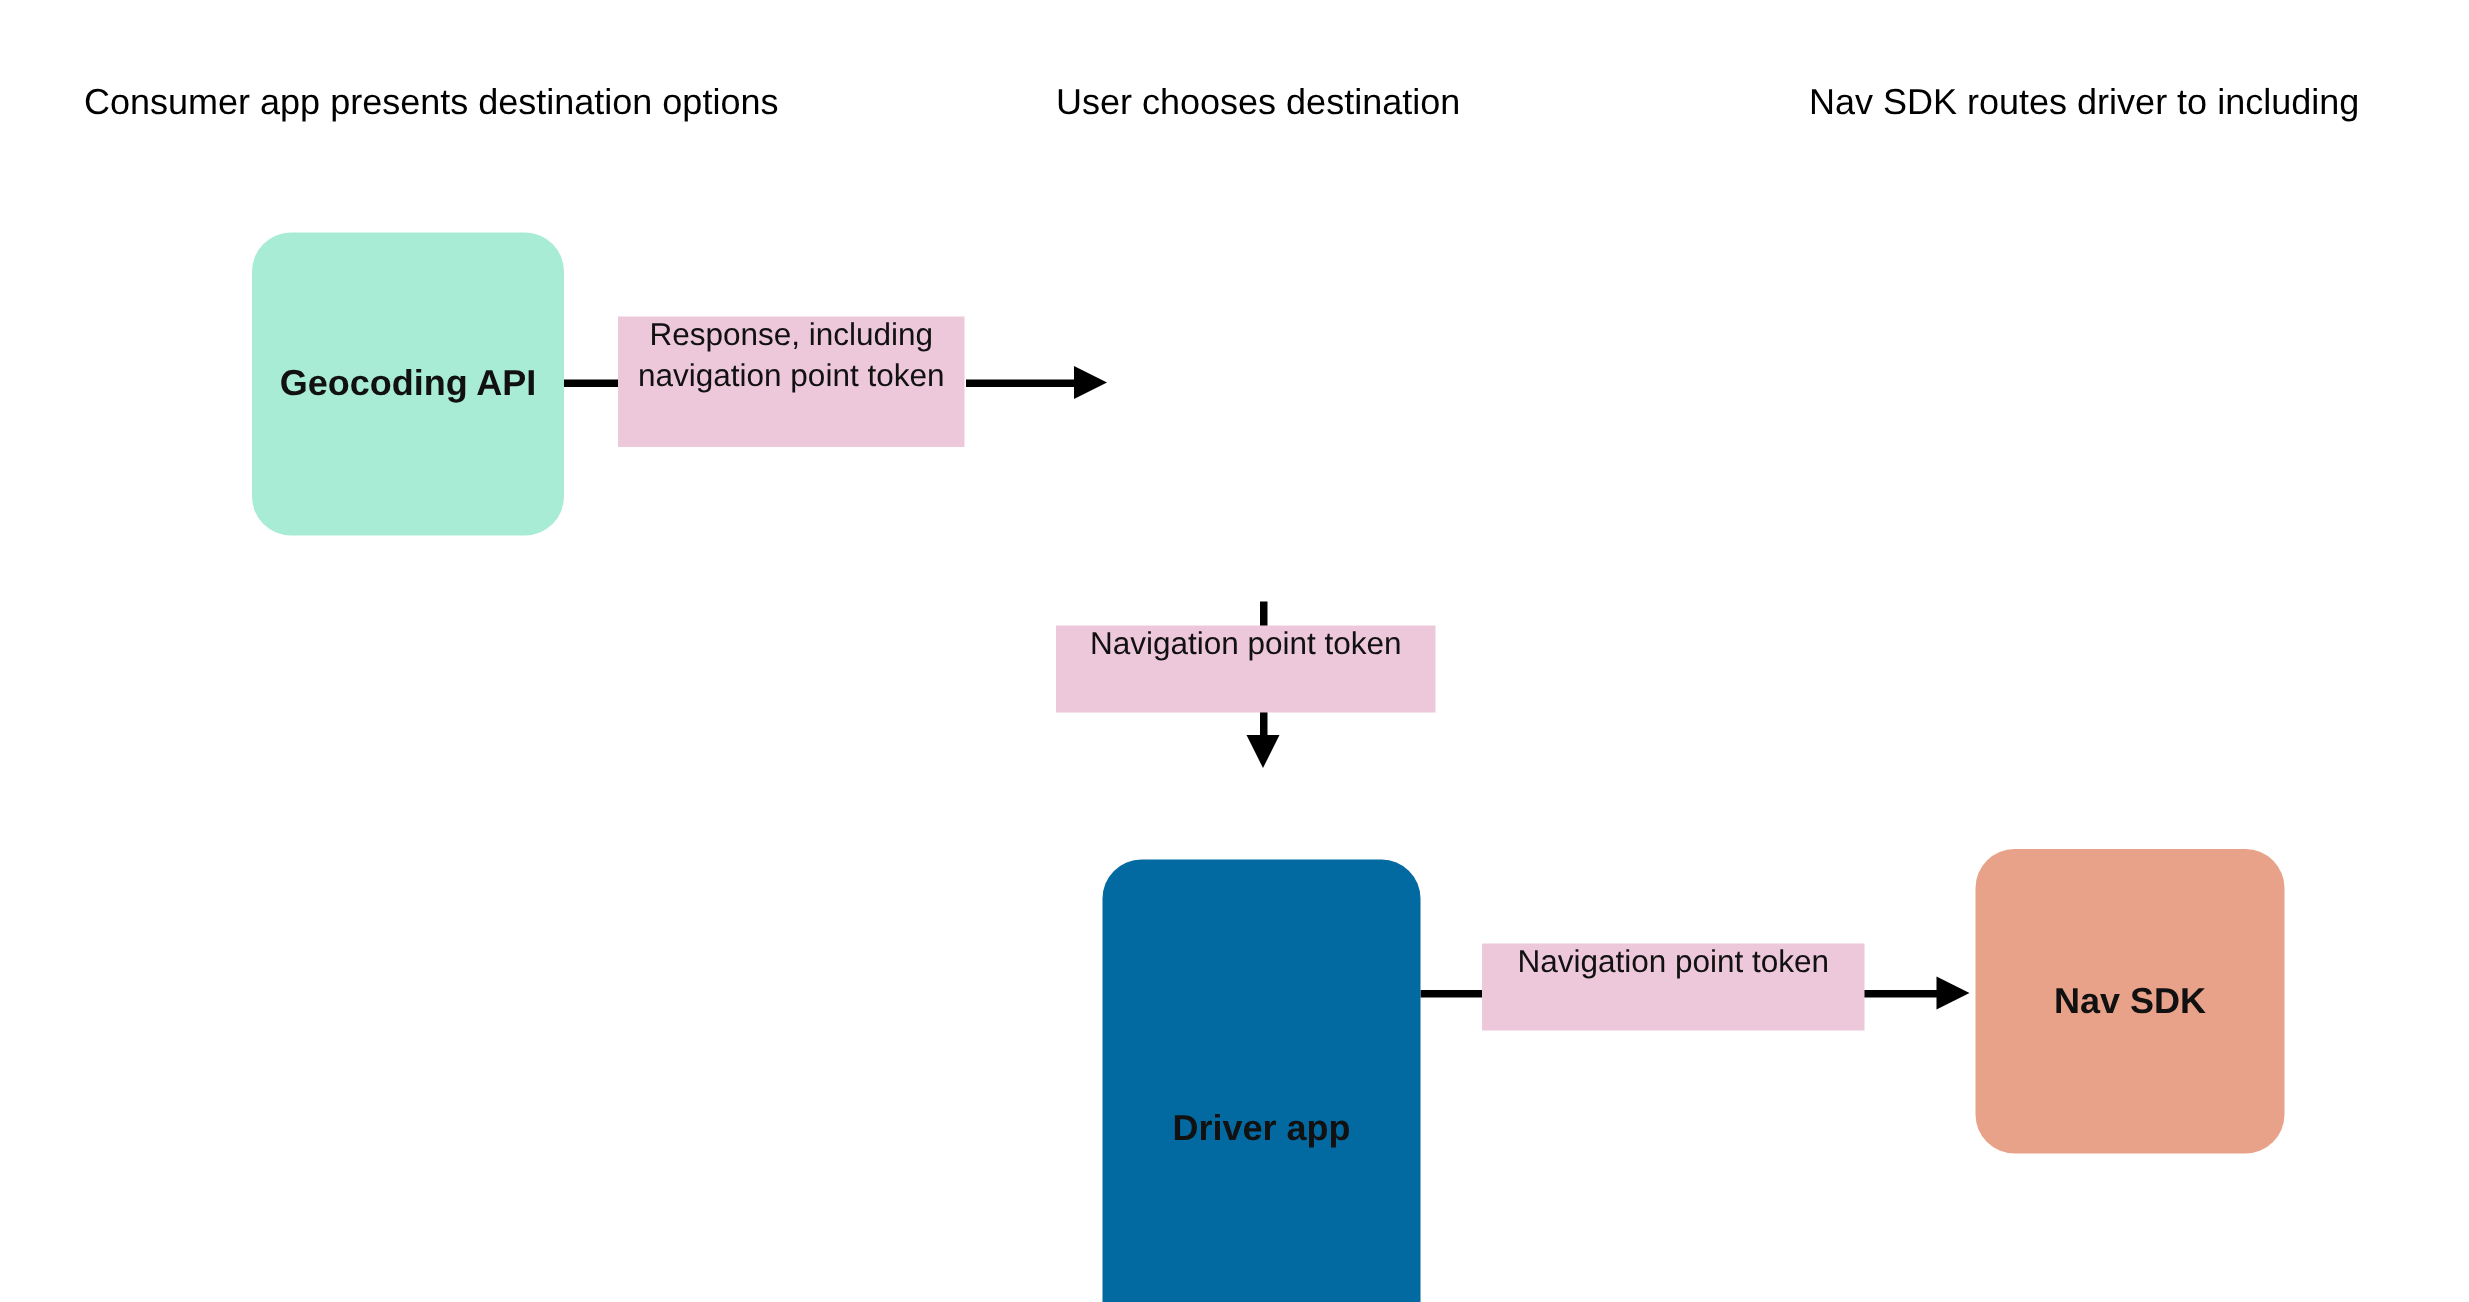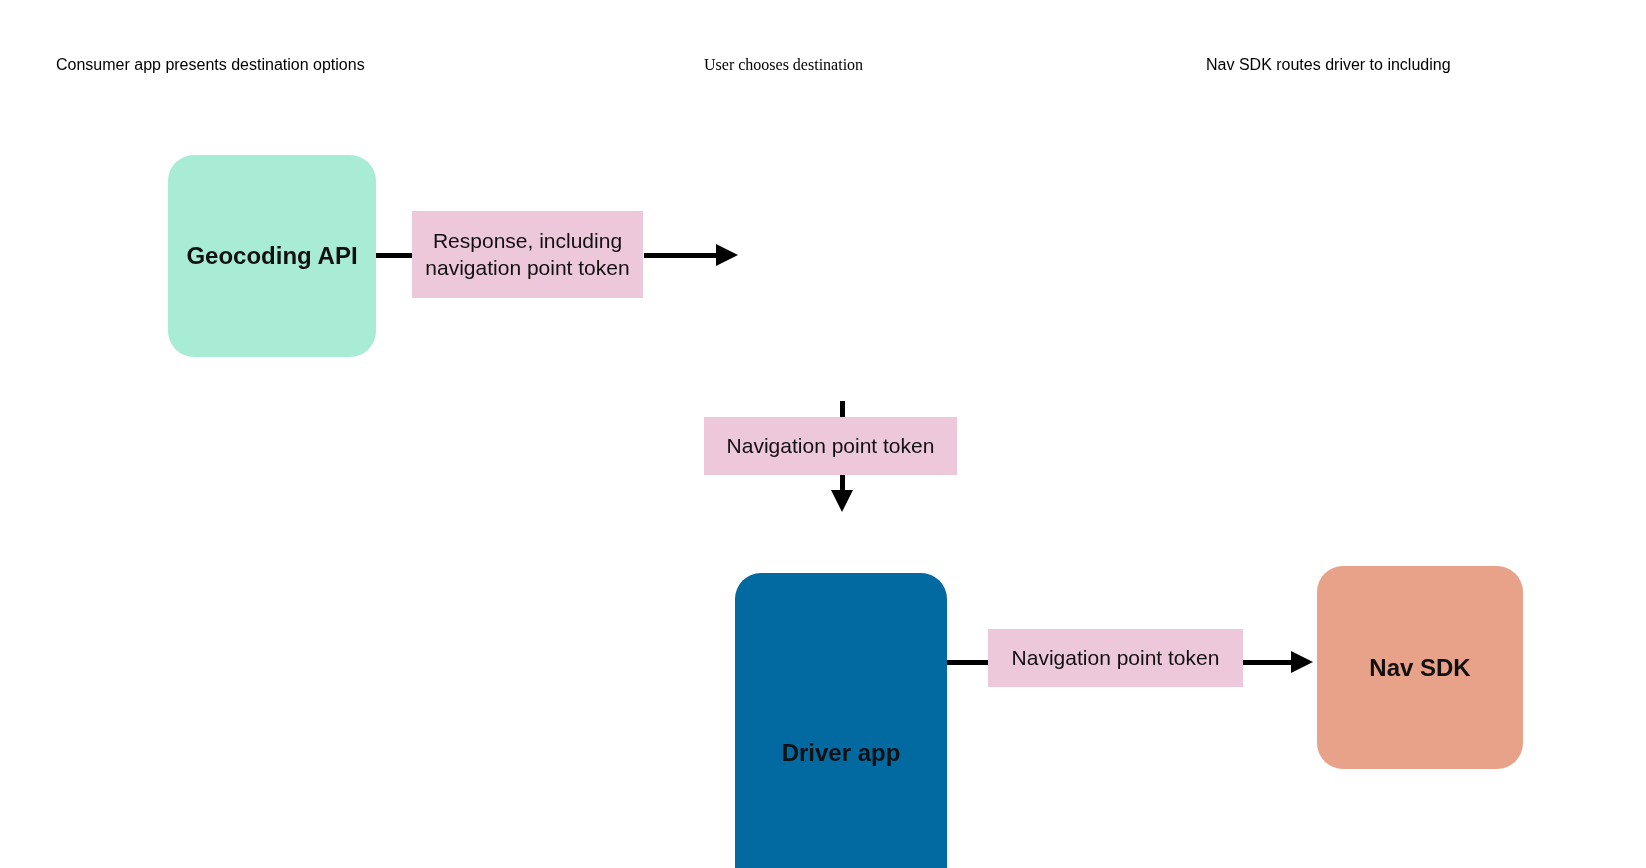--- a/index.html
+++ b/index.html
@@ -17,27 +17,27 @@
     position: relative;
     width: 1646px;
     height: 868px;
     overflow: hidden;
     background: #ffffff;
   }
 
   
   .caption {
     position: absolute;
-    font-size: 16px;
+    font-size: 24px;
     color: #000000;
     white-space: nowrap;
     line-height: 1;
   }
   #caption-1 { left: 56px;   top: 57px; }
-  #caption-2 { left: 704px;  top: 57px; font-family: Liberation Serif, serif; }
+  #caption-2 { left: 704px;  top: 57px; }
   #caption-3 { left: 1206px; top: 57px; }
 
   
   .node {
     position: absolute;
     border-radius: 26px;
     display: flex;
     align-items: center;
     justify-content: center;
     box-sizing: border-box;
@@ -115,21 +115,21 @@
     border-top: 11px solid transparent;
     border-bottom: 11px solid transparent;
     border-left: 22px solid #000000;
   }
 
   
   .edge-label {
     position: absolute;
     background: #edc7da;
     display: flex;
-    align-items: center;
+    align-items: flex-start;
     justify-content: center;
     box-sizing: border-box;
   }
   .edge-label .edge-label-text {
     font-size: 21px;
     color: #111111;
     text-align: center;
     line-height: 1.28;
   }
 

